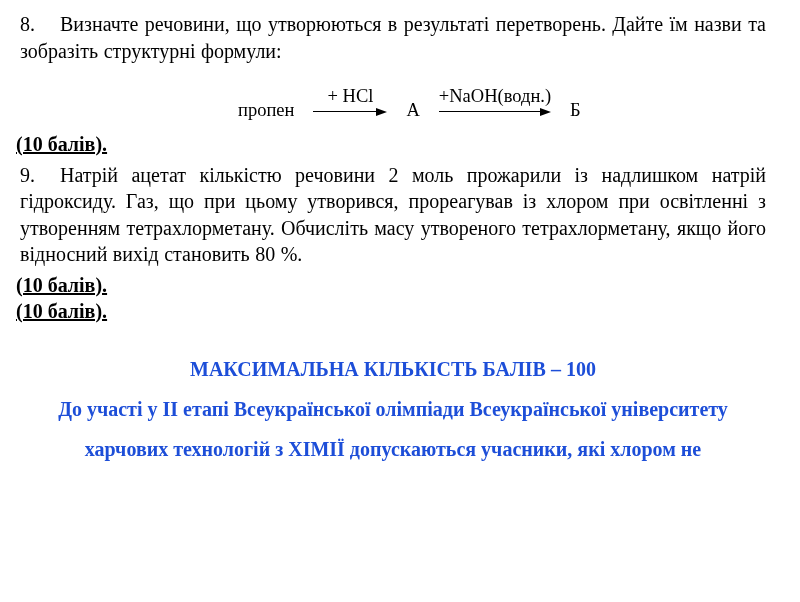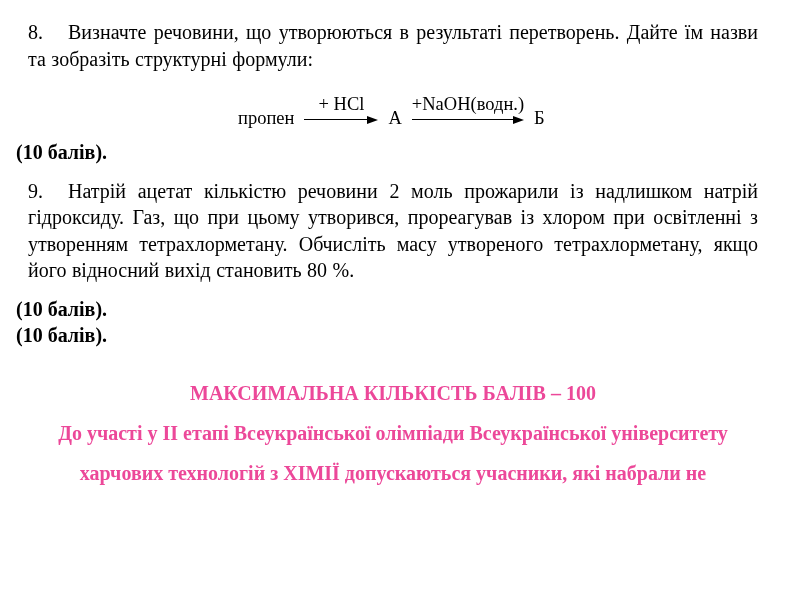--- a/index.html
+++ b/index.html
@@ -4,31 +4,31 @@
 <style>
   html, body { margin: 0; padding: 0; }
   body {
     width: 800px; height: 602px; overflow: hidden;
     background: #ffffff; color: #000000;
     font-family: "Liberation Serif", "DejaVu Serif", serif;
   }
   .page { padding: 7px 30px 0 16px; }
 
   p.qtext {
-    margin: 12px; font-size: 20px; line-height: 26.5px;
+    margin: 4px; font-size: 20px; line-height: 26.5px;
     text-align: justify; text-align-last: left; word-spacing: 0.5px;
   }
   .qnum { display: inline-block; width: 40px; }
-  .points { margin: 0; font-weight: bold; font-size: 20px; line-height: 26.5px; }
+  .points { margin: 0; font-weight: bold; font-size: 20px; line-height: 26.5px; text-decoration: underline; }
   .q9 { margin-top: 18px; }
   .q10 { margin-top: 15px; }
 
   
   .scheme {
-    display: flex; align-items: flex-end; gap: 10px;
+    display: flex; align-items: flex-end; gap: 19px;
     margin: 22px 0 0 222px; font-size: 18px; white-space: nowrap;
   }
   .scheme .name { line-height: 22px; font-size: 18.5px; }
   .arrow-group { display: flex; flex-direction: column; align-items: center; justify-content: space-between; }
   .arrow-label { font-size: 18.5px; line-height: 20px; margin-bottom: 1px; }
   .arrow { position: relative; height: 9px; margin-bottom: 5px; }
   .arrow-1 { width: 74px; }
   .arrow-2 { width: 112px; }
   .arrow::before {
     content: ""; position: absolute; left: 0; right: 7px; top: 50%;
@@ -71,19 +71,19 @@
     <span class="name">Б</span>
   </div>
 
   <p class="points points-after-scheme">(10 балів).</p>
 
   <p class="qtext q9"><span class="qnum">9.</span><span>Натрій ацетат кількістю речовини 2 моль прожарили із надлишком натрій гідроксиду. Газ, що при цьому утворився, прореагував із хлором при освітленні з утворенням тетрахлорметану. Обчисліть масу утвореного тетрахлорметану, якщо його відносний вихід становить 80 %.</span></p>
   <p class="points">(10 балів).</p>
 
   <p class="points">(10 балів).</p>
 
-  <div class="footer" style="color: #ec4899;">
+  <div class="footer" style="color: #1d4ed8;">
     <div>МАКСИМАЛЬНА КІЛЬКІСТЬ БАЛІВ – 100</div>
     <div>До участі у ІІ етапі Всеукраїнської олімпіади Всеукраїнської університету</div>
-    <div>харчових технологій з ХІМІЇ допускаються учасники, які набрали не</div>
+    <div>харчових технологій з ХІМІЇ допускаються учасники, які хлором не</div>
   </div>
 
 </div>
 
 </body></html>

